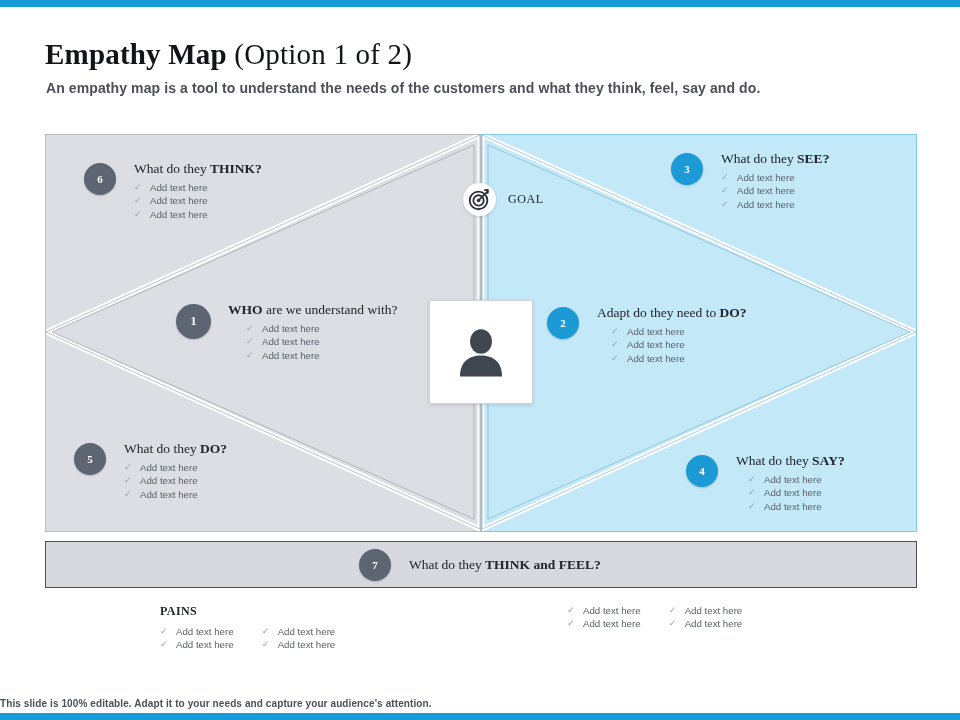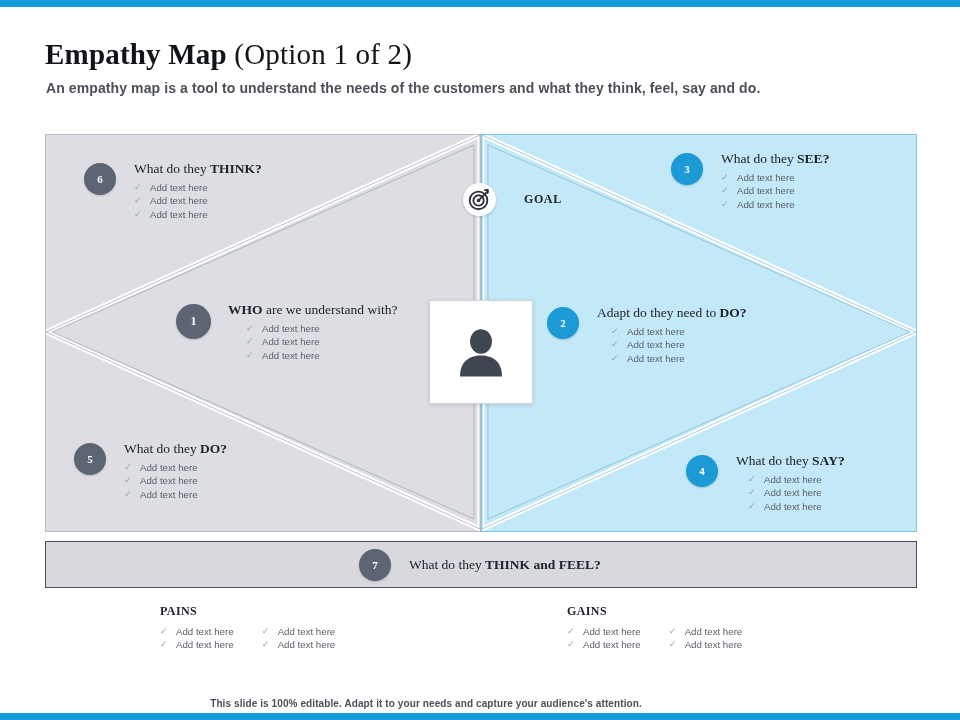--- a/index.html
+++ b/index.html
@@ -62,22 +62,22 @@
   .chk{color:#9aa0a8;font-size:9px;width:16px;display:inline-block;}
 
   
   .goal{position:absolute;left:463px;top:183px;display:flex;align-items:center;}
   .goal-ic{
     width:33px;height:33px;border-radius:50%;background:#ffffff;
     display:flex;align-items:center;justify-content:center;
     box-shadow:0 1px 3px rgba(0,0,0,.16);
   }
   .goal-label{
-    margin-left:28px;font-family:"Liberation Serif", serif;
-    font-size:12px;font-weight:bold;color:#20242b;letter-spacing:.6px;
+    margin-left:12px;font-family:"Liberation Serif", serif;
+    font-size:12px;font-weight:normal;color:#20242b;letter-spacing:.6px;
   }
 
   
   .avatar{
     position:absolute;left:429px;top:300px;width:102px;height:102px;
     background:#ffffff;border:1px solid #cfd3da;
     display:flex;align-items:center;justify-content:center;
     box-shadow:0 1px 4px rgba(0,0,0,.13);
   }
 
@@ -111,21 +111,21 @@
   .pg-col li{
     font-size:9.7px;color:#5a6069;line-height:13.4px;white-space:nowrap;
     display:flex;align-items:center;
   }
   .pains{left:160px;}
   .gains{left:567px;}
   .pains .pg-title{margin-left:0px;}
 
   
   .footer{
-    position:absolute;left:0;top:698px;width:852px;text-align:center;
+    position:absolute;left:0;top:698px;width:852px;text-align:left;
     font-size:10px;color:#4b5058;font-weight:bold;letter-spacing:.1px;
   }
 </style>
 </head>
 <body>
 
 <div class="slide">
 
   <div class="bar-top"></div>
   <div class="bar-bottom"></div>
@@ -324,21 +324,20 @@
           <li>
               <span class="chk">✓</span>
               <span>Add text here</span>
             </li>
         </ul>
       </div>
     </div>
   </div>
 
   <div class="pg gains">
-    <div class="pg-title">GAINS</div>
     <div class="pg-cols">
       <div class="pg-col">
         <ul>
           <li>
               <span class="chk">✓</span>
               <span>Add text here</span>
             </li>
           <li>
               <span class="chk">✓</span>
               <span>Add text here</span>

